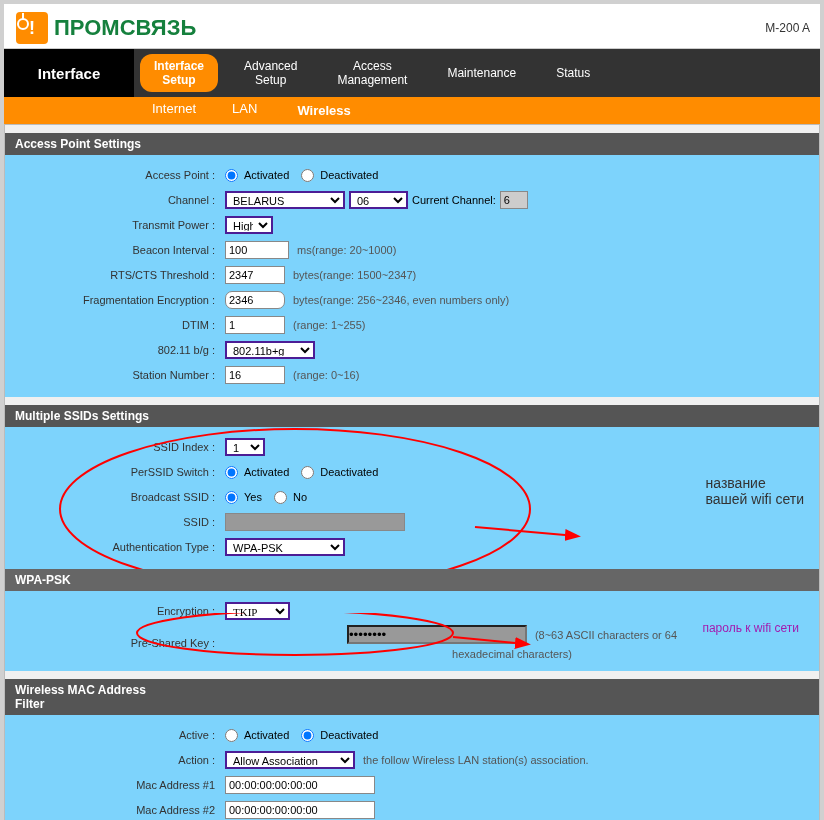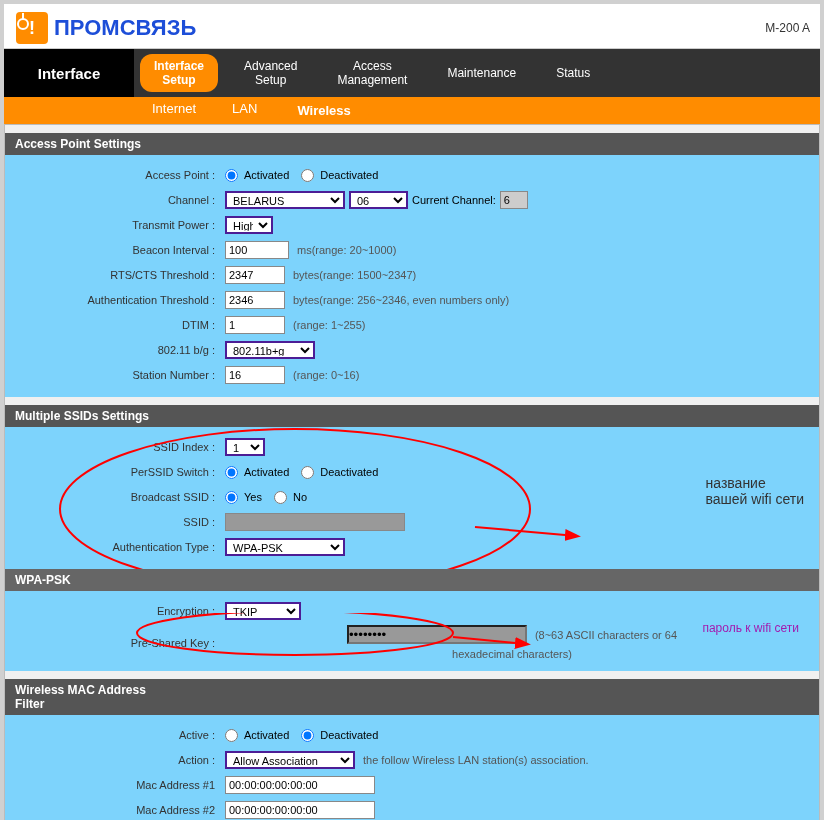--- a/index.html
+++ b/index.html
@@ -3,21 +3,21 @@
   <meta charset="utf-8">
   <style>
     * { box-sizing: border-box; margin: 0; padding: 0; }
     body { font-family: Arial, sans-serif; font-size: 12px; background: #d0d0d0; width: 824px; }
 
     .outer-wrapper { width: 824px; background: #d0d0d0; padding: 4px; }
 
     
     .header { background: white; display: flex; justify-content: space-between; align-items: center; padding: 6px 10px 2px 10px; border-bottom: 1px solid #ccc; }
     .logo { display: flex; align-items: center; gap: 4px; }
-    .logo-text { font-size: 22px; font-weight: bold; color: #1d4ed8; font-family: Arial, sans-serif; }
+    .logo-text { font-size: 22px; font-weight: bold; color: #15803d; font-family: Arial, sans-serif; }
     .model-text { font-size: 12px; color: #333; }
 
     
     .nav-bar { background: #333; display: flex; align-items: stretch; }
     .nav-interface { background: #000; color: white; font-size: 15px; font-weight: bold; padding: 8px 20px; min-width: 130px; display: flex; align-items: center; justify-content: center; }
     .nav-tabs { display: flex; align-items: center; flex: 1; }
     .nav-tab { color: white; padding: 10px 20px; font-size: 12px; text-align: center; cursor: pointer; border: none; background: transparent; }
     .nav-tab.active { background: #ff8c00; border-radius: 12px; padding: 6px 16px; margin: 4px; font-weight: bold; }
 
     
@@ -133,23 +133,23 @@
 
       <div class="form-row">
         <span class="form-label">RTS/CTS Threshold :</span>
         <div class="form-value">
           <input type="text" style="width: 60px;" value="2347">
           <span class="hint">bytes(range: 1500~2347)</span>
         </div>
       </div>
 
       <div class="form-row">
-        <span class="form-label">Authentication Threshold :</span>
-        <div class="form-value">
-          <input type="text" style="width: 60px;" value="2346">
+        <span class="form-label">Fragmentation Encryption :</span>
+        <div class="form-value">
+          <input type="text" style="width: 60px; border-radius: 7px;" value="2346">
           <span class="hint">bytes(range: 256~2346, even numbers only)</span>
         </div>
       </div>
 
       <div class="form-row">
         <span class="form-label">DTIM :</span>
         <div class="form-value">
           <input type="text" style="width: 60px;" value="1">
           <span class="hint">(range: 1~255)</span>
         </div>
@@ -249,21 +249,21 @@
     <div class="section-header-orange" style="background:#666;">
       <span>WPA-PSK</span>
     </div>
 
     <div style="position:relative;">
       <div class="form-area">
 
         <div class="form-row">
           <span class="form-label">Encryption :</span>
           <div class="form-value">
-            <select style="width:76px;">
+            <select style="width:65px;font-family:Liberation Serif, serif;">
               <option>TKIP</option>
             </select>
           </div>
         </div>
 
         <div class="form-row">
           <span class="form-label">Pre-Shared Key :</span>
           <div class="form-value" style="flex-direction:column;align-items:center;">
             <div style="display:flex;align-items:center;gap:4px;">
               <input type="password" style="width: 180px; background: rgb(153, 153, 153);" value="        ">

